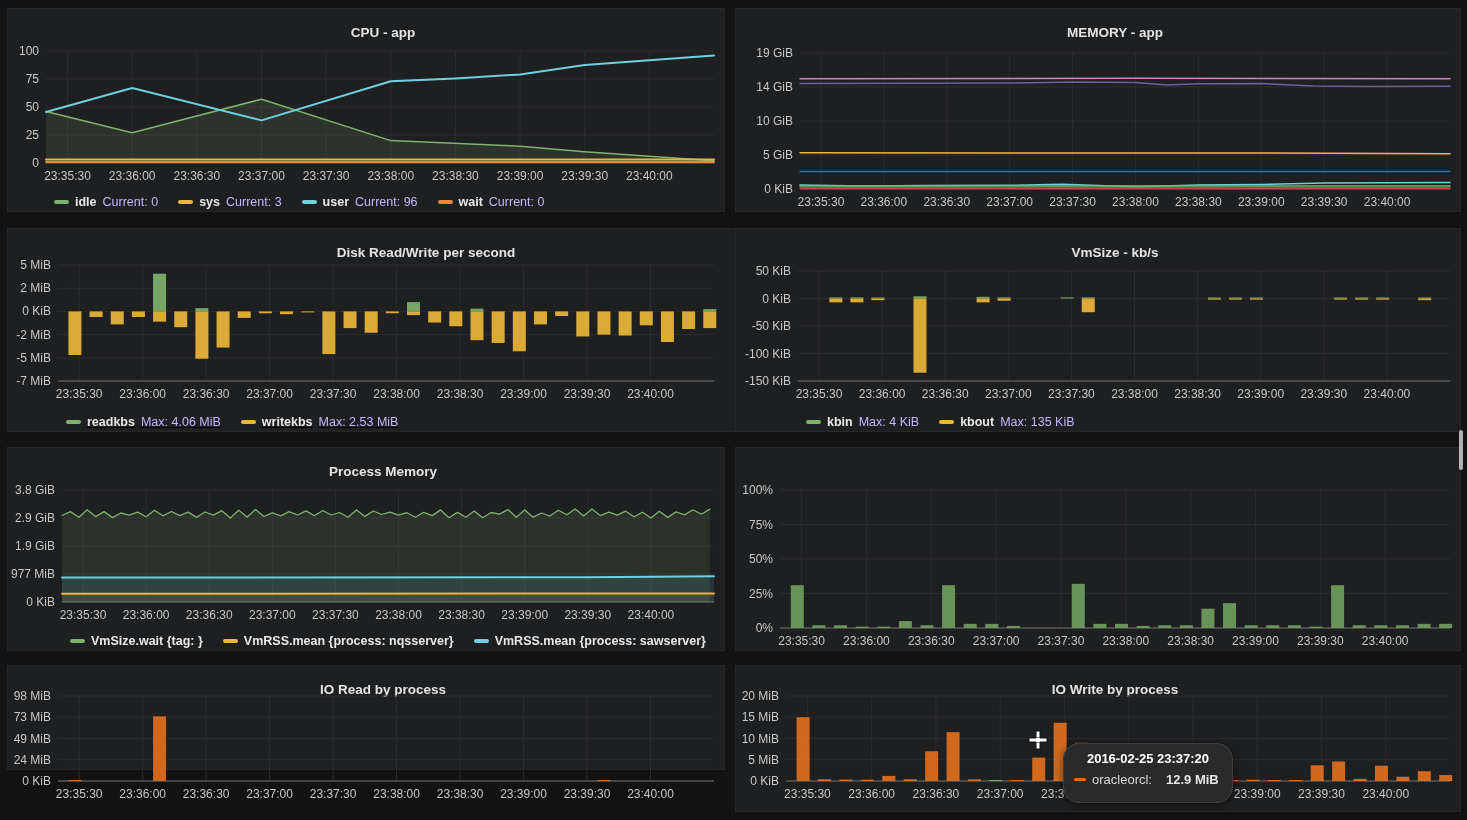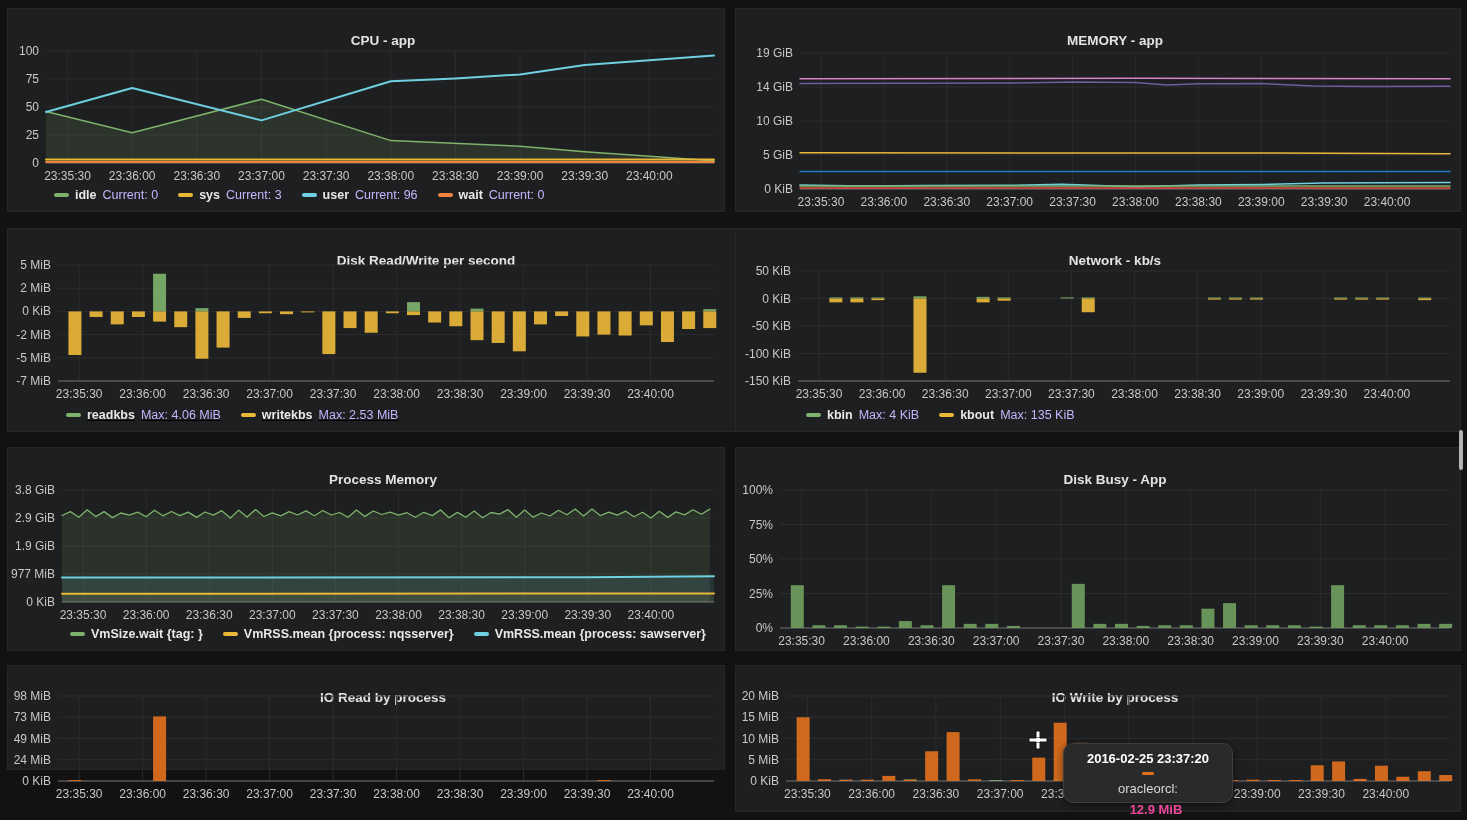--- a/index.html
+++ b/index.html
@@ -6,36 +6,36 @@
     font-family:"Liberation Sans",sans-serif;}
   .panel{position:absolute;background:#1e1f20;border:1px solid #262728;box-sizing:border-box;}
   .p0{left:7px;top:8px;width:718px;height:204px}
   .p1{left:735px;top:8px;width:726px;height:204px}
   .p2{left:7px;top:228px;width:804px;height:204px}
   .p3{left:735px;top:228px;width:726px;height:204px}
   .p4{left:7px;top:447px;width:718px;height:204px}
   .p5{left:735px;top:447px;width:726px;height:204px}
   .p6{left:7px;top:665px;width:718px;height:105px}
   .p7{left:735px;top:665px;width:726px;height:147px}
-  .ptitle{margin:16px;position:absolute;top:8px;left:6px;right:0;text-align:center;
+  .ptitle{margin:8px;position:absolute;top:8px;left:6px;right:0;text-align:center;
     font-size:13.5px;font-weight:bold;color:#e3e3e3;cursor:pointer;padding-left:28px;}
   svg.chart{position:absolute;left:0;top:0;}
-  .legend{position:absolute;bottom:7px;height:18px;display:flex;align-items:center;gap:20px;
+  .legend{position:absolute;bottom:0;height:18px;display:flex;align-items:center;gap:20px;
     font-size:12.5px;white-space:nowrap;}
   .legend .item{display:flex;align-items:center;gap:6px;cursor:pointer;}
   .legend .dash{display:inline-block;width:15px;height:4px;border-radius:2px;}
   .legend .name{color:#e8e8e8;font-weight:bold;}
   .legend .val{color:#c4b5fd;}
   .tooltip{position:absolute;left:1063px;top:743px;width:148px;height:44px;z-index:30;
-    background:#2a2a2b;border:1px solid #3e3e3e;border-radius:10px;box-shadow:0 2px 8px rgba(0,0,0,.5);
+    background:#2a2a2b;border:1px solid #3e3e3e;border-radius:16px;box-shadow:0 2px 8px rgba(0,0,0,.5);
     padding:7px 10px;box-sizing:content-box;}
   .tt-date{color:#ffffff;font-weight:bold;font-size:13px;text-align:center;}
-  .tt-row{display:flex;align-items:center;gap:6px;margin-top:6px;font-size:13px;color:#d8d8d8;flex-direction:column;}
+  .tt-row{display:flex;align-items:center;gap:6px;margin-top:6px;font-size:13px;color:#d8d8d8;}
   .tt-dash{display:inline-block;width:12px;height:3px;border-radius:1.5px;}
-  .tt-row b{color:#ec4899;margin-left:16px;}
+  .tt-row b{color:#e5e5e5;margin-left:8px;}
   .cross{position:absolute;left:1028px;top:730px;z-index:40;}
   .scroll-thumb{position:absolute;left:1459px;top:430px;width:4px;height:40px;background:#cfcfcf;
     border-radius:2px;opacity:.85;z-index:50;}
 </style>
 </head>
 <body>
 
 <div class="panel p0">
   <h2 class="ptitle">CPU - app</h2>
   <svg class="chart" width="718" height="204">
@@ -223,21 +223,21 @@
         <span class="val">Max: 4.06 MiB</span>
       </span>
       <span class="item">
         <span class="dash" style="background: rgb(234, 184, 57);"></span>
         <span class="name">writekbs</span>
         <span class="val">Max: 2.53 MiB</span>
       </span>
     </div>
 </div>
 <div class="panel p3">
-  <h2 class="ptitle">Network - kb/s</h2>
+  <h2 class="ptitle">VmSize - kb/s</h2>
   <svg class="chart" width="726" height="204">
       <line x1="62" y1="42" x2="714" y2="42" stroke="#2c2c2e" stroke-width="1"></line>
       <text x="55" y="46" text-anchor="end" fill="#c8c8c8" font-size="12">50 KiB</text>
       <line x1="62" y1="69.5" x2="714" y2="69.5" stroke="#2c2c2e" stroke-width="1"></line>
       <text x="55" y="73.5" text-anchor="end" fill="#c8c8c8" font-size="12">0 KiB</text>
       <line x1="62" y1="97" x2="714" y2="97" stroke="#2c2c2e" stroke-width="1"></line>
       <text x="55" y="101" text-anchor="end" fill="#c8c8c8" font-size="12">-50 KiB</text>
       <line x1="62" y1="124.5" x2="714" y2="124.5" stroke="#2c2c2e" stroke-width="1"></line>
       <text x="55" y="128.5" text-anchor="end" fill="#c8c8c8" font-size="12">-100 KiB</text>
       <line x1="62" y1="152" x2="714" y2="152" stroke="#2c2c2e" stroke-width="1"></line>
@@ -356,21 +356,20 @@
         <span class="dash" style="background: rgb(234, 184, 57);"></span>
         <span class="name">VmRSS.mean {process: nqsserver}</span>
       </span>
       <span class="item">
         <span class="dash" style="background: rgb(110, 208, 224);"></span>
         <span class="name">VmRSS.mean {process: sawserver}</span>
       </span>
     </div>
 </div>
 <div class="panel p5">
-  <h2 class="ptitle">Disk Busy - App</h2>
   <svg class="chart" width="726" height="204">
       <line x1="44" y1="180" x2="714" y2="180" stroke="#2c2c2e" stroke-width="1"></line>
       <text x="37" y="184" text-anchor="end" fill="#c8c8c8" font-size="12">0%</text>
       <line x1="44" y1="145.5" x2="714" y2="145.5" stroke="#2c2c2e" stroke-width="1"></line>
       <text x="37" y="149.5" text-anchor="end" fill="#c8c8c8" font-size="12">25%</text>
       <line x1="44" y1="111" x2="714" y2="111" stroke="#2c2c2e" stroke-width="1"></line>
       <text x="37" y="115" text-anchor="end" fill="#c8c8c8" font-size="12">50%</text>
       <line x1="44" y1="76.5" x2="714" y2="76.5" stroke="#2c2c2e" stroke-width="1"></line>
       <text x="37" y="80.5" text-anchor="end" fill="#c8c8c8" font-size="12">75%</text>
       <line x1="44" y1="42" x2="714" y2="42" stroke="#2c2c2e" stroke-width="1"></line>

